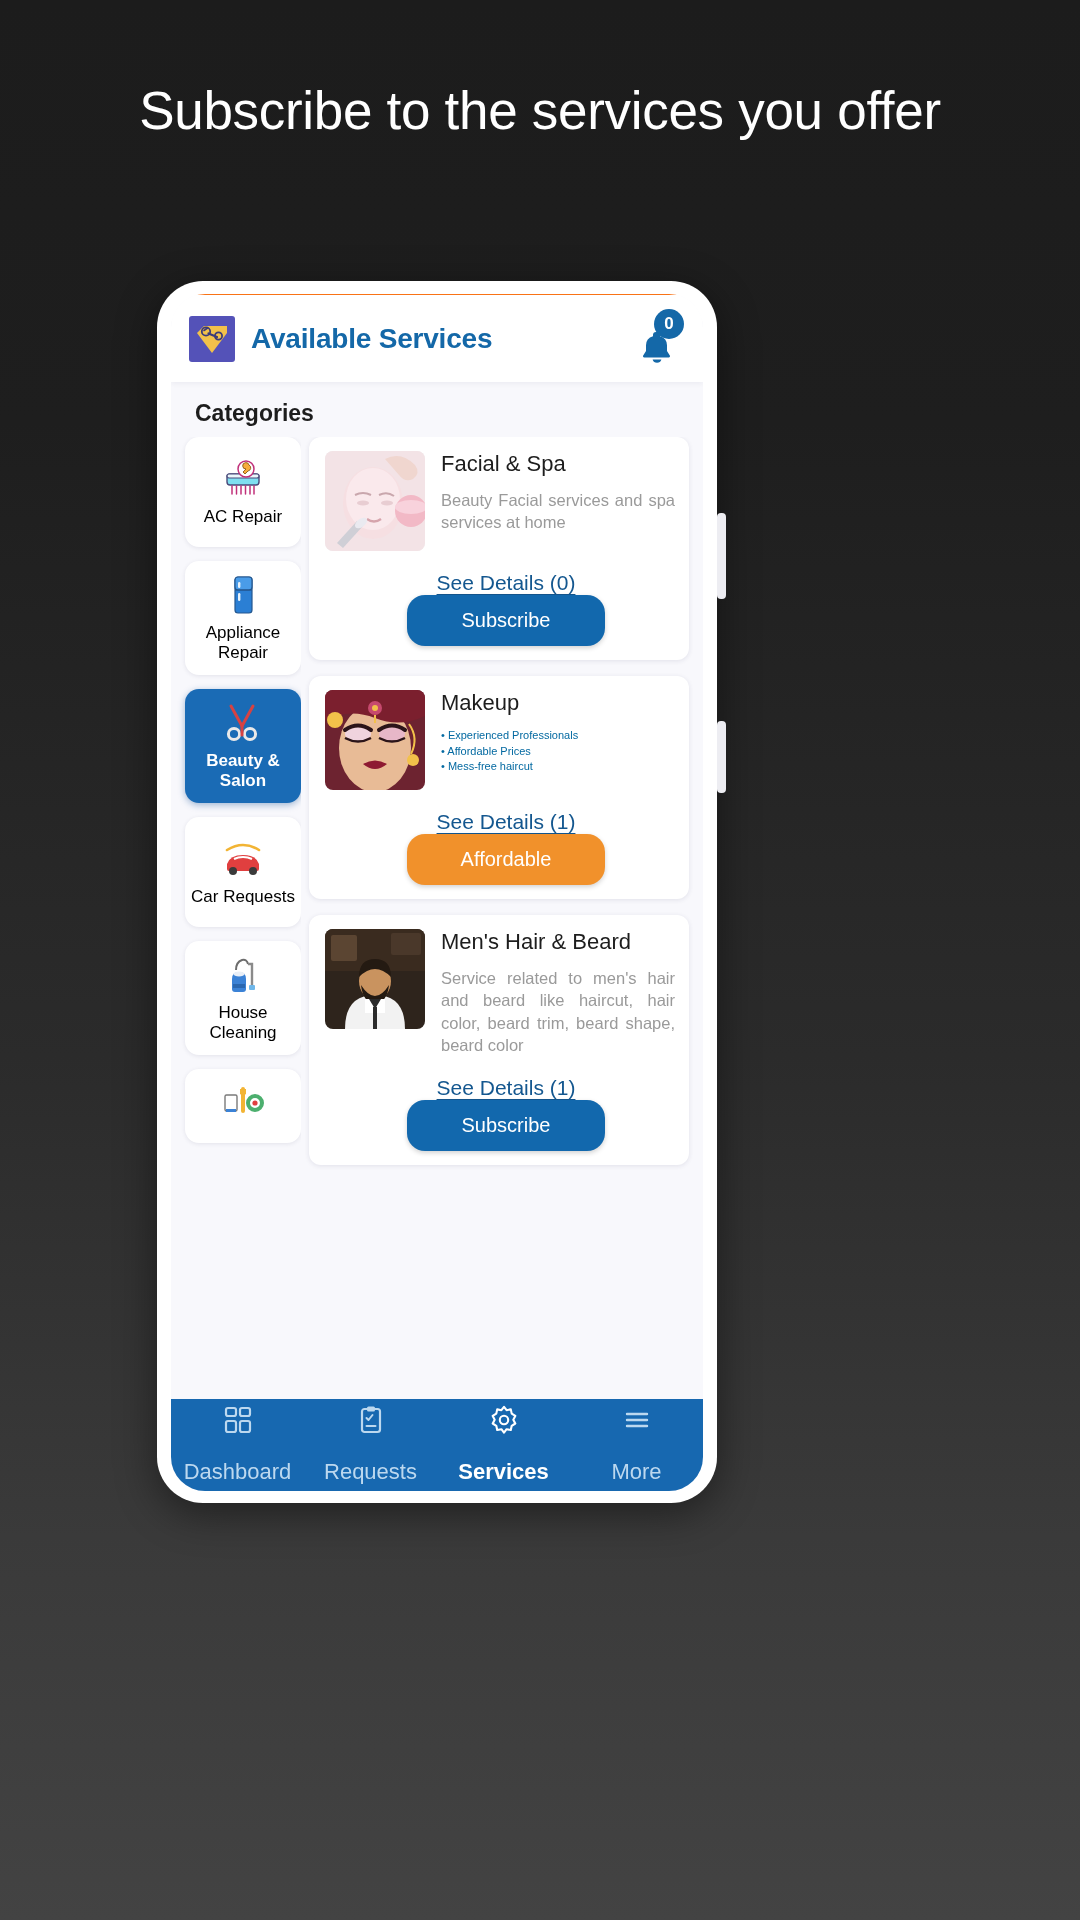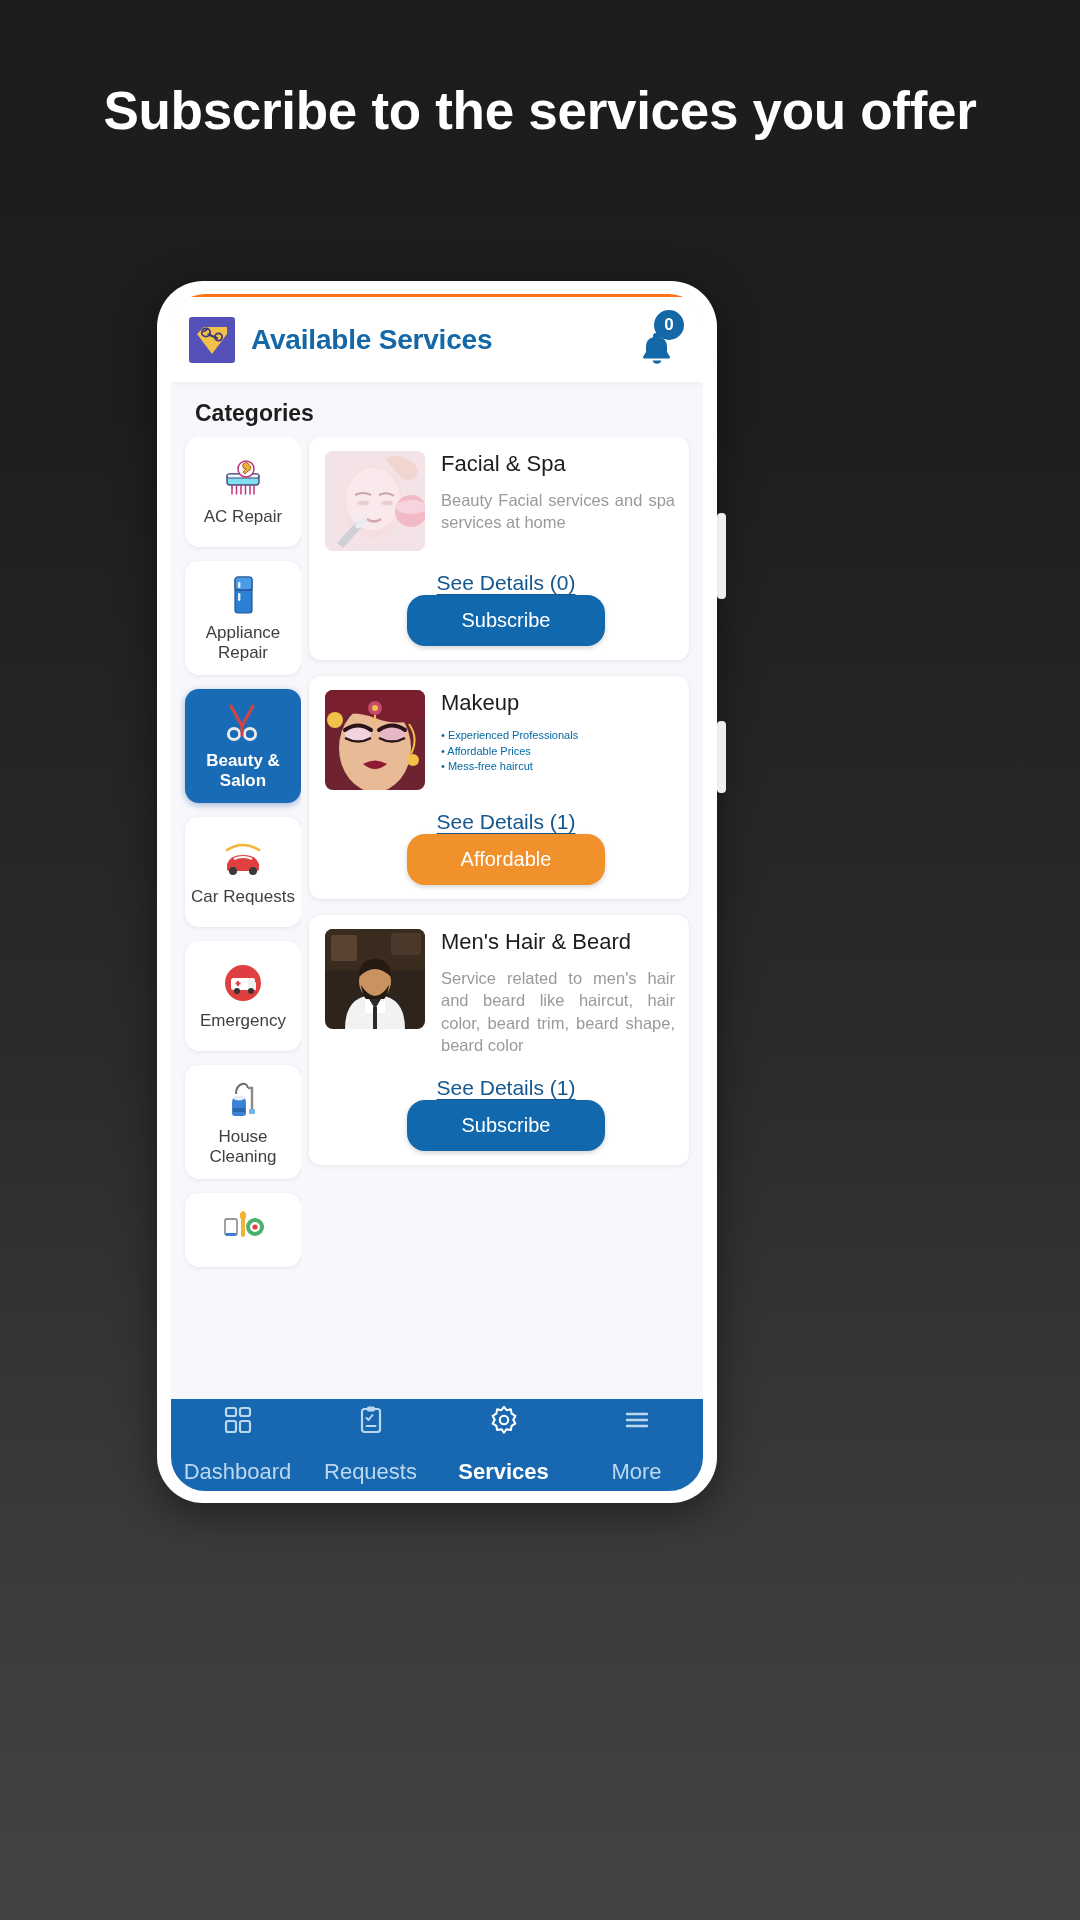--- a/index.html
+++ b/index.html
@@ -15,21 +15,21 @@
   }
 
   
   .promo {
     position: absolute;
     top: 78px; left: 0; right: 0;
     text-align: center;
     color: #ffffff;
     font-size: 53px;
     line-height: 1.26;
-    font-weight: 700;
+    font-weight: 400;
     letter-spacing: -0.3px;
     padding: 0 56px;
   }
 
   
   .phone {
     position: absolute;
     left: 157px; top: 281px;
     width: 560px; height: 1222px;
     background: #ffffff;
@@ -44,21 +44,21 @@
     overflow: hidden;
     display: flex; flex-direction: column;
     position: relative;
   }
 
   
   .appbar {
     flex: 0 0 auto;
     height: 88px;
     background: #ffffff;
-    border-top: 3px solid #f97316;
+    border-top: 1px solid #f97316;
     display: flex; align-items: center;
     padding: 0 20px 0 18px;
     position: relative;
     z-index: 4;
     box-shadow: 0 2px 5px rgba(20,20,60,.05);
   }
   .logo {
     width: 46px; height: 46px;
     background: #5452b8;
     border-radius: 3px;
@@ -133,21 +133,21 @@
     text-align: center;
   }
   .cat .cat-ico {
     height: 44px; width: 44px;
     display: flex; align-items: center; justify-content: center;
     margin-bottom: 6px;
   }
   .cat .cat-ico svg { display: block; }
   .cat-label {
     font-size: 17px;
-    color: #404040;
+    color: #000000;
     line-height: 1.18;
   }
   .cat.active { background: #1a6bb5; box-shadow: 0 2px 7px rgba(20,80,150,.4); }
   .cat.active .cat-label { color: #ffffff; font-weight: 700; }
 
   
   .services {
     flex: 1 1 auto;
     padding: 0 14px 0 8px;
     overflow: hidden;
@@ -328,33 +328,20 @@
                 <path d="M6 10 q8 -5 16 -5 q8 0 16 5" fill="none" stroke="#f2b434" stroke-width="2.6" stroke-linecap="round"></path>
                 <path d="M6 24 q3 -9 16 -9 q13 0 16 9 l0 5 q0 2 -2 2 h-28 q-2 0 -2 -2 z" fill="#e03f3f"></path>
                 <path d="M13 19 q4 -2 9 -2 q5 0 9 2" fill="none" stroke="#fff" stroke-width="2"></path>
                 <circle cx="12" cy="31" r="4" fill="#3a3a3a"></circle>
                 <circle cx="32" cy="31" r="4" fill="#3a3a3a"></circle>
               </svg>
             </span>
             <span class="cat-label">Car Requests</span>
           </div>
 
-          <div class="cat">
-            <span class="cat-ico">
-              <svg width="42" height="42" viewBox="0 0 42 42">
-                <circle cx="21" cy="21" r="18" fill="#e03f3f"></circle>
-                <rect x="9" y="16" width="24" height="12" rx="2.5" fill="#fff"></rect>
-                <path d="M26 16 h4 l4 5 v7 h-8 z" fill="#f0f0f0"></path>
-                <circle cx="15" cy="29" r="3" fill="#333"></circle>
-                <circle cx="29" cy="29" r="3" fill="#333"></circle>
-                <path d="M16 19 v5 M13.5 21.5 h5" stroke="#e03f3f" stroke-width="2"></path>
-              </svg>
-            </span>
-            <span class="cat-label">Emergency</span>
-          </div>
 
           <div class="cat">
             <span class="cat-ico">
               <svg width="42" height="42" viewBox="0 0 42 42">
                 <path d="M14 16 q0 -8 6 -10 q5 -1 6 4" fill="none" stroke="#6d6d6d" stroke-width="2"></path>
                 <path d="M26 10 l4 0 l0 22" fill="none" stroke="#8a8a8a" stroke-width="2.4"></path>
                 <path d="M10 25 q0 -7 7 -7 q7 0 7 7 l0 10 q0 3 -3 3 h-8 q-3 0 -3 -3 z" fill="#3b82d6"></path>
                 <ellipse cx="17" cy="20" rx="5.5" ry="2.6" fill="#e9eff7"></ellipse>
                 <rect x="11" y="30" width="12" height="4" fill="#2a67b0"></rect>
                 <rect x="27" y="31" width="6" height="5" rx="1" fill="#6fb7ea"></rect>

